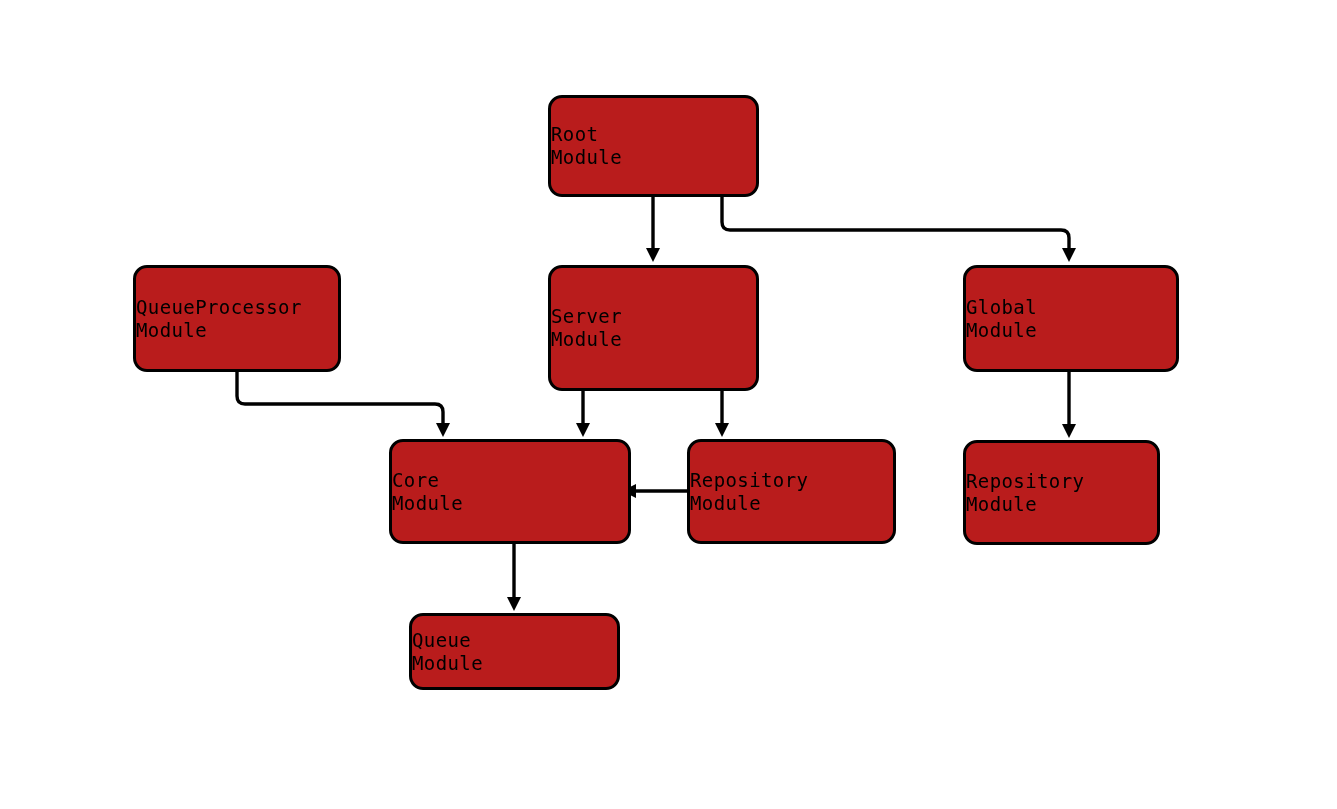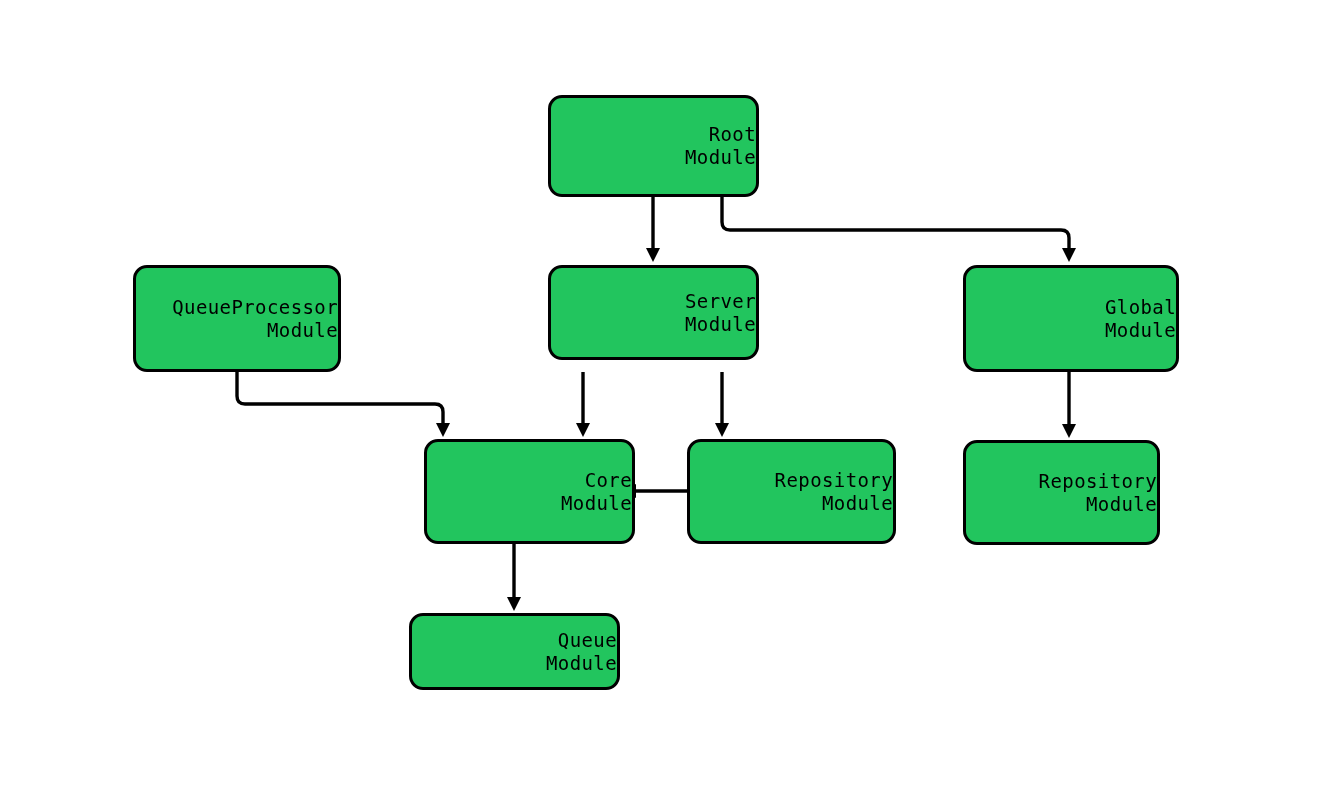--- a/index.html
+++ b/index.html
@@ -18,26 +18,26 @@
   .edges-layer {
     position: absolute;
     left: 0;
     top: 0;
     width: 1337px;
     height: 809px;
   }
   .node {
     position: absolute;
     box-sizing: border-box;
-    background: #22c55e;
+    background: #b91c1c;
     border: 3px solid #000000;
     border-radius: 14px;
     display: flex;
     flex-direction: column;
-    align-items: flex-end;
+    align-items: flex-start;
     justify-content: center;
     z-index: 2;
   }
   .node-line {
     font-family: "DejaVu Sans Mono", "Liberation Mono", monospace;
     font-size: 19px;
     line-height: 23px;
     color: #000000;
     white-space: pre;
     letter-spacing: 0.4px;
@@ -102,31 +102,31 @@
   <div class="node" style="left:548px; top:95px; width:211px; height:102px;">
     <div class="node-line">Root</div>
     <div class="node-line">Module</div>
   </div>
 
   <div class="node" style="left:133px; top:265px; width:208px; height:107px;">
     <div class="node-line">QueueProcessor</div>
     <div class="node-line">Module</div>
   </div>
 
-  <div class="node" style="left:548px; top:265px; width:211px; height:95px;">
+  <div class="node" style="left:548px; top:265px; width:211px; height:126px;">
     <div class="node-line">Server</div>
     <div class="node-line">Module</div>
   </div>
 
   <div class="node" style="left:963px; top:265px; width:216px; height:107px;">
     <div class="node-line">Global</div>
     <div class="node-line">Module</div>
   </div>
 
-  <div class="node" style="left:424px; top:439px; width:211px; height:105px;">
+  <div class="node" style="left:389px; top:439px; width:242px; height:105px;">
     <div class="node-line">Core</div>
     <div class="node-line">Module</div>
   </div>
 
   <div class="node" style="left:687px; top:439px; width:209px; height:105px;">
     <div class="node-line">Repository</div>
     <div class="node-line">Module</div>
   </div>
 
   <div class="node" style="left:963px; top:440px; width:197px; height:105px;">

